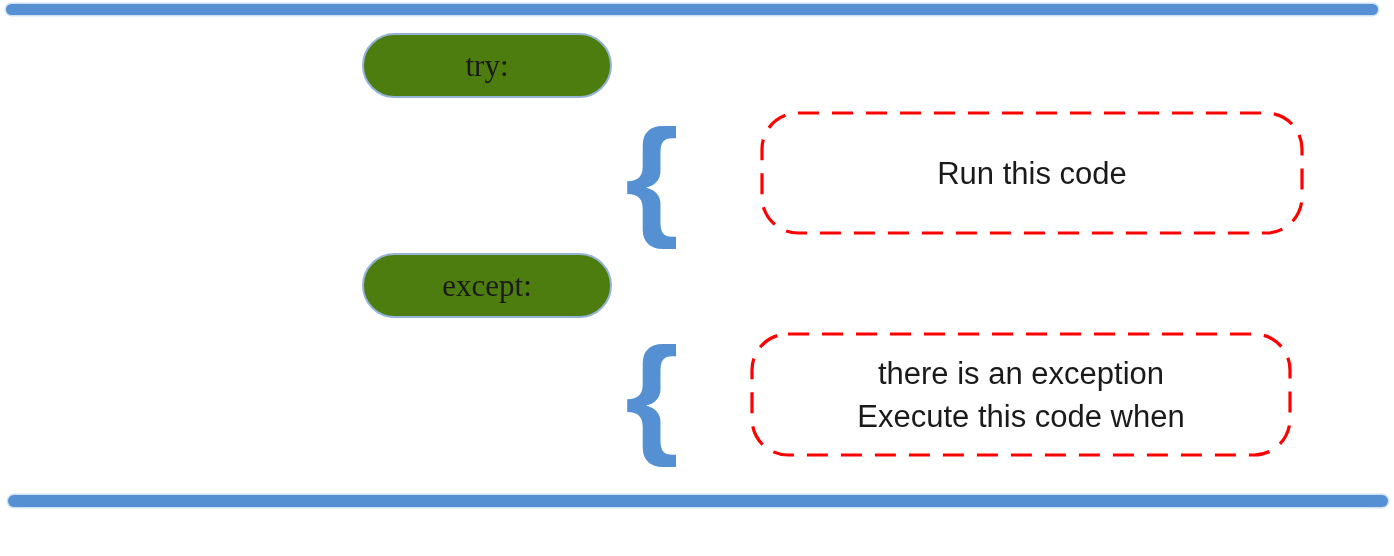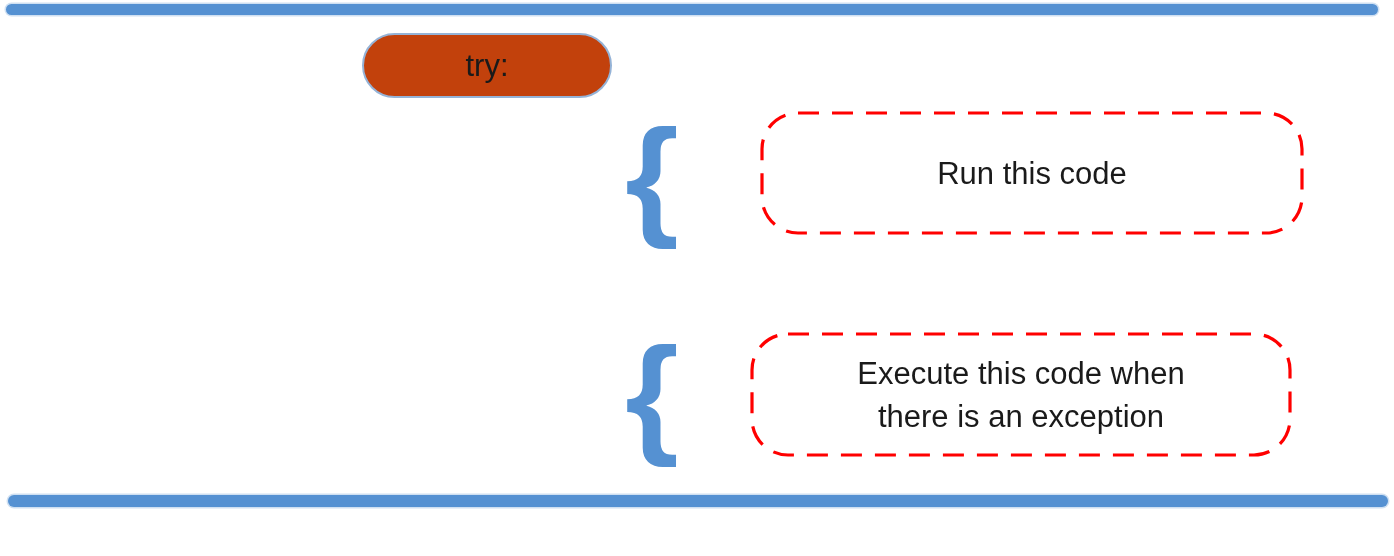--- a/index.html
+++ b/index.html
@@ -28,26 +28,27 @@
   .hbar.bottom { left: 8px;  top: 495px; width: 1380px; height: 12px; }
 
   
   .pill {
     position: absolute;
     width: 250px;
     height: 65px;
     border: 2.5px solid #95b3d7;
     border-radius: 33px;
     box-sizing: border-box;
-    background: #c2410c;
+    background: #4d7c0f;
     display: flex;
     align-items: center;
     justify-content: center;
     font-size: 31px;
     color: #1a1a1a;
+    font-family: Liberation Serif, serif;
   }
   .pill.try    { left: 362px; top: 33px; }
   .pill.except { left: 362px; top: 253px; }
 
   
   .brace {
     position: absolute;
     width: 70px;
     height: 140px;
     display: flex;
@@ -100,28 +101,31 @@
     <span>{</span>
   </div>
 
   <div class="note-box run">
     <svg width="544" height="124">
       <rect x="2" y="2" width="540" height="120" rx="36" ry="36" fill="none" stroke="#FF0000" stroke-width="3.2" stroke-dasharray="21 13"></rect>
     </svg>
     <span>Run this code</span>
   </div>
 
+  <div class="pill except">
+    <span>except:</span>
+  </div>
 
   <div class="brace b2">
     <span>{</span>
   </div>
 
   <div class="note-box exc">
     <svg width="542" height="125">
       <rect x="2" y="2" width="538" height="121" rx="36" ry="36" fill="none" stroke="#FF0000" stroke-width="3.2" stroke-dasharray="21 13"></rect>
     </svg>
+    <span>there is an exception</span>
     <span>Execute this code when</span>
-    <span>there is an exception</span>
   </div>
 
   <div class="hbar bottom"></div>
 
 </div>
 
 </body></html>

